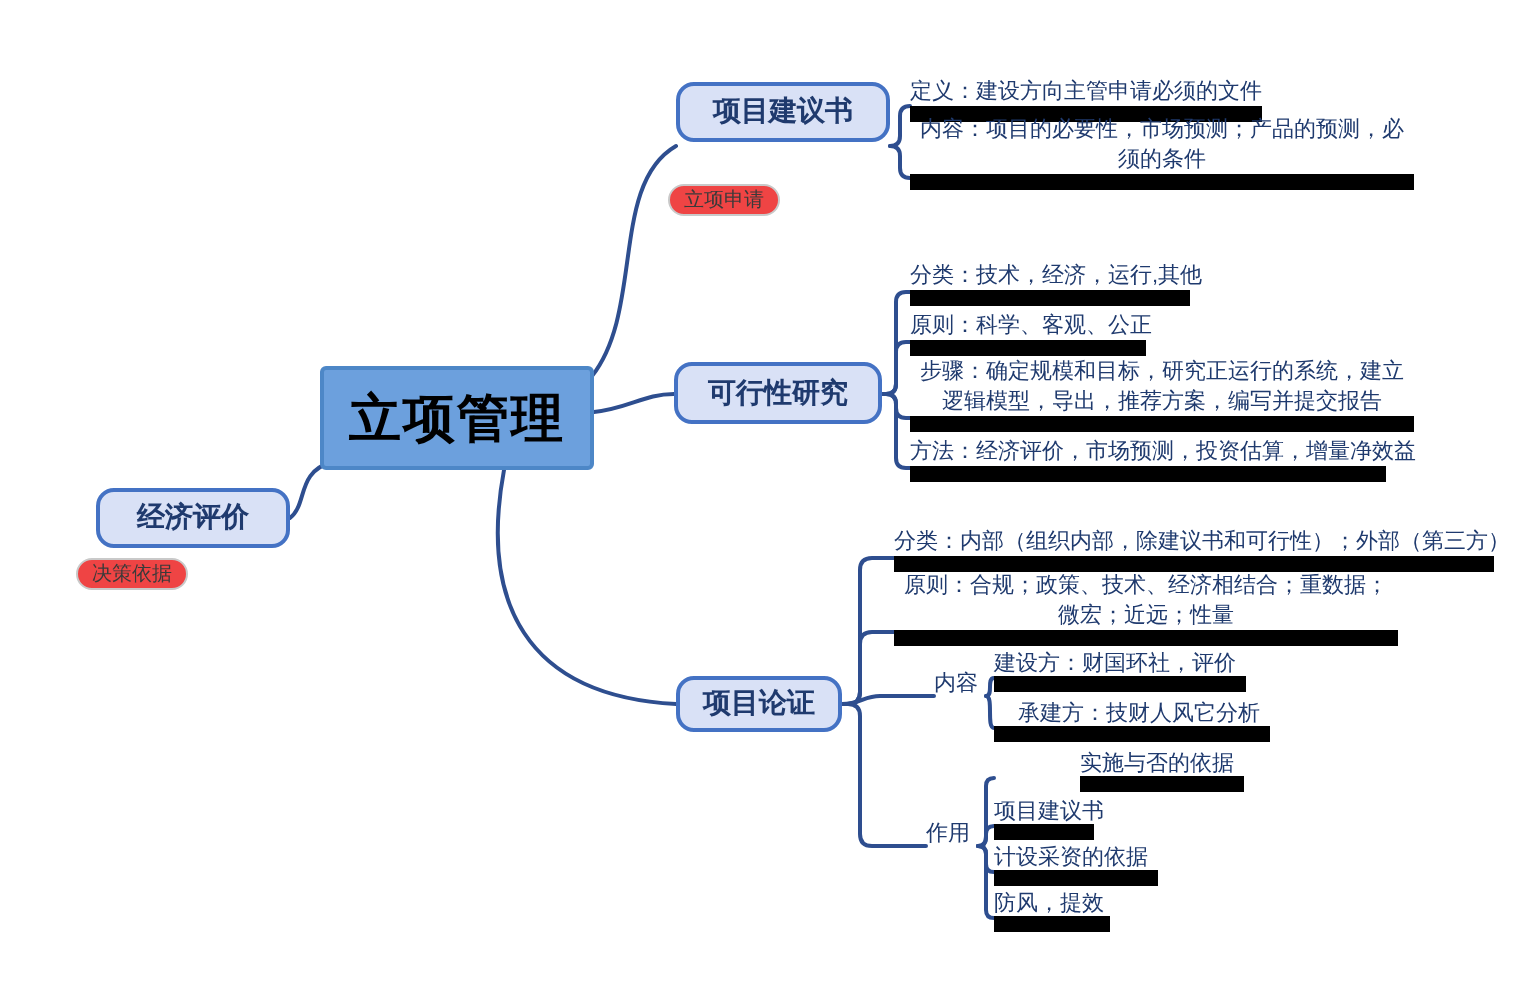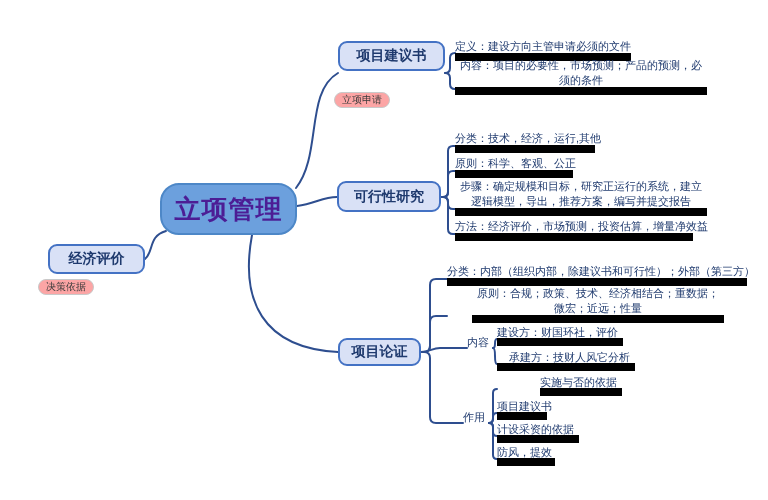--- a/index.html
+++ b/index.html
@@ -9,34 +9,34 @@
   }
   #wires{position:absolute;left:0;top:0;width:768px;height:500px;}
   #wires path{stroke:#2E4E8F;stroke-width:2;fill:none;stroke-linecap:round;}
   .node{
     position:absolute;display:flex;align-items:center;justify-content:center;
     background:#D9E1F6;border:2px solid #4472C4;border-radius:9px;
     color:#1F3A6E;font-size:14px;font-weight:bold;box-sizing:border-box;
     white-space:nowrap;
   }
   .central{
-    background:#6CA0DD;border-color:#4D87C7;border-radius:19px;
-    font-size:26px;color:#4c1d95;letter-spacing:1px;text-align:center;
+    background:#6CA0DD;border-color:#4D87C7;border-radius:3px;
+    font-size:26px;color:#000000;letter-spacing:1px;text-align:center;
   }
   .leaf{
     position:absolute;font-size:11px;color:#1F3A6E;line-height:13px;
     border-bottom:8px solid #000000;white-space:nowrap;overflow:visible;
   }
   .leaf.wrap{white-space:normal;text-align:center;line-height:15px;}
   .plain{
     position:absolute;font-size:11px;color:#1F3A6E;line-height:12px;white-space:nowrap;
   }
   .pill{
     position:absolute;display:flex;align-items:center;justify-content:center;
-    background:#fca5a5;border:1px solid #C9C9C9;border-radius:8px;
+    background:#ef4444;border:1px solid #C9C9C9;border-radius:8px;
     font-size:10px;color:#3A3A3A;box-sizing:border-box;white-space:nowrap;
   }
 </style>
 </head>
 <body>
 
 <div id="canvas">
 
   <svg id="wires" viewBox="0 0 768 500" xmlns="http://www.w3.org/2000/svg">
 
@@ -78,21 +78,21 @@
   <div class="leaf wrap" style="left:455px;top:58px;width:252px;height:29px;">内容：项目的必要性，市场预测；产品的预测，必须的条件</div>
 
   <div class="node" style="left:337px;top:181px;width:104px;height:31px;">可行性研究</div>
   <div class="leaf" style="left:455px;top:132px;width:140px;height:13px;">分类：技术，经济，运行,其他</div>
   <div class="leaf" style="left:455px;top:157px;width:118px;height:13px;">原则：科学、客观、公正</div>
   <div class="leaf wrap" style="left:455px;top:179px;width:252px;height:29px;">步骤：确定规模和目标，研究正运行的系统，建立逻辑模型，导出，推荐方案，编写并提交报告</div>
   <div class="leaf" style="left:455px;top:220px;width:238px;height:13px;">方法：经济评价，市场预测，投资估算，增量净效益</div>
 
   <div class="node" style="left:338px;top:338px;width:83px;height:28px;">项目论证</div>
   <div class="leaf" style="left:447px;top:265px;width:300px;height:13px;">分类：内部（组织内部，除建议书和可行性）；外部（第三方）</div>
-  <div class="leaf wrap" style="left:472px;top:286px;width:252px;height:29px;">原则：合规；政策、技术、经济相结合；重数据；微宏；近远；性量</div>
+  <div class="leaf wrap" style="left:447px;top:286px;width:252px;height:29px;">原则：合规；政策、技术、经济相结合；重数据；微宏；近远；性量</div>
 
   <div class="plain" style="left:467px;top:336px;">内容</div>
   <div class="leaf" style="left:497px;top:326px;width:126px;height:12px;">建设方：财国环社，评价</div>
   <div class="leaf" style="left:497px;top:351px;width:126px;height:12px;padding-left:12px;">承建方：技财人风它分析</div>
 
   <div class="plain" style="left:463px;top:411px;">作用</div>
   <div class="leaf" style="left:497px;top:376px;width:82px;height:12px;margin-left:43px;">实施与否的依据</div>
   <div class="leaf" style="left:497px;top:400px;width:50px;height:12px;">项目建议书</div>
   <div class="leaf" style="left:497px;top:423px;width:82px;height:12px;">计设采资的依据</div>
   <div class="leaf" style="left:497px;top:446px;width:58px;height:12px;">防风，提效</div>

